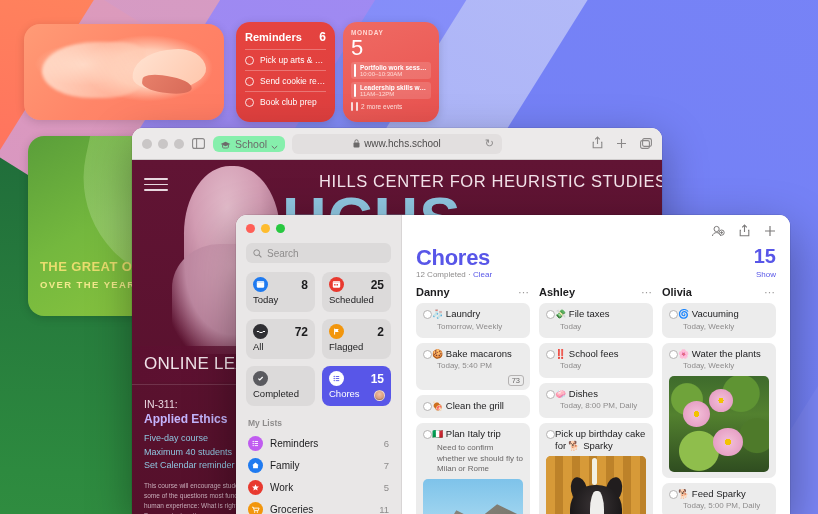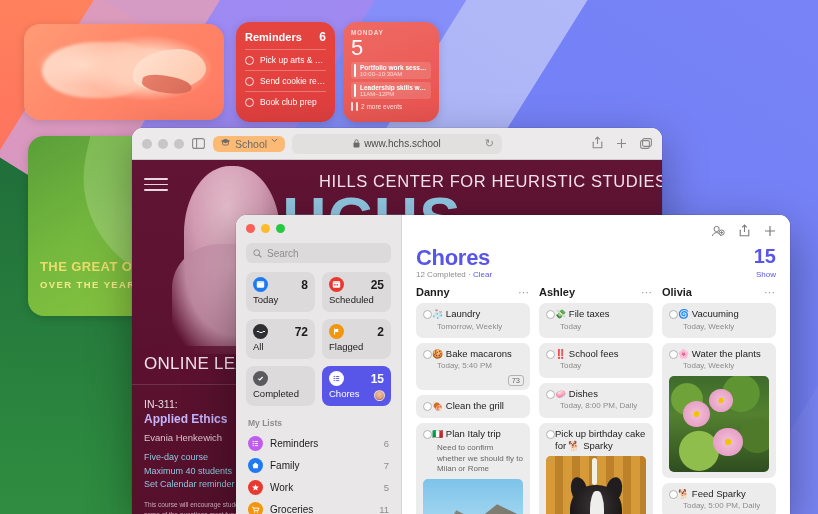--- a/index.html
+++ b/index.html
@@ -119,22 +119,22 @@
   #safari-toolbar {
     height: 32px; background: #eceaea;
     border-bottom: .5px solid #cfcccc;
     display: flex; align-items: center; gap: 8px; padding: 0 10px;
     position: relative;
   }
   .tl { display:flex; gap:6px; align-items:center; }
   .tl span { width:10px;height:10px;border-radius:50%; background:#c9c6c6; display:block; }
   .sf-icon { color:#8a8888; display:flex; align-items:center; }
   .sf-pill {
-    display:flex; align-items:flex-start; gap:4px;
-    background:#fdba74; border-radius:6px; padding:2px 7px;
+    display:flex; align-items:flex-end; gap:4px;
+    background:#86efac; border-radius:6px; padding:2px 7px;
     font-size:10.5px; color:#6c6a6a;
   }
   .sf-nav { display:flex; gap:10px; margin-left:4px; color:#a5a2a2; font-size:13px; }
   #sf-url {
     position:absolute; left:50%; transform:translateX(-50%);
     width: 210px; height: 20px; background:#e2dfdf; border-radius:6px;
     display:flex; align-items:center; justify-content:center; gap:4px;
     font-size:10px; color:#4d4b4b;
   }
   .sf-right { margin-left:auto; display:flex; gap:13px; color:#8a8888; }
@@ -446,21 +446,20 @@
           <i></i>
           <i></i>
         </div>
       <div id="hero-title">HILLS CENTER FOR HEURISTIC STUDIES</div>
       <div id="hero-big">HCHS</div>
       <div id="online-learning">ONLINE LEARNING</div>
       <div class="hero-divider"></div>
       <div id="course-box">
         <div class="c-code">IN-311:</div>
         <div class="c-name">Applied Ethics</div>
-        <div class="c-prof">Evania Henkewich</div>
         <div class="c-meta">
           <div>Five-day course</div>
           <div>Maximum 40 students</div>
           <div>Set Calendar reminder</div>
         </div>
         <div class="c-body">This course will encourage students to consider some of the questions most fundamental to the human experience: What is right and what is wrong? Does context matter, or are some acts always immoral? How should I spend my time on earth? Through readings, in-class discussions, and a series of written assignments, students will be asked to engage with the ethical dimensions of</div>
       </div>
     </div>
   </div>
 

